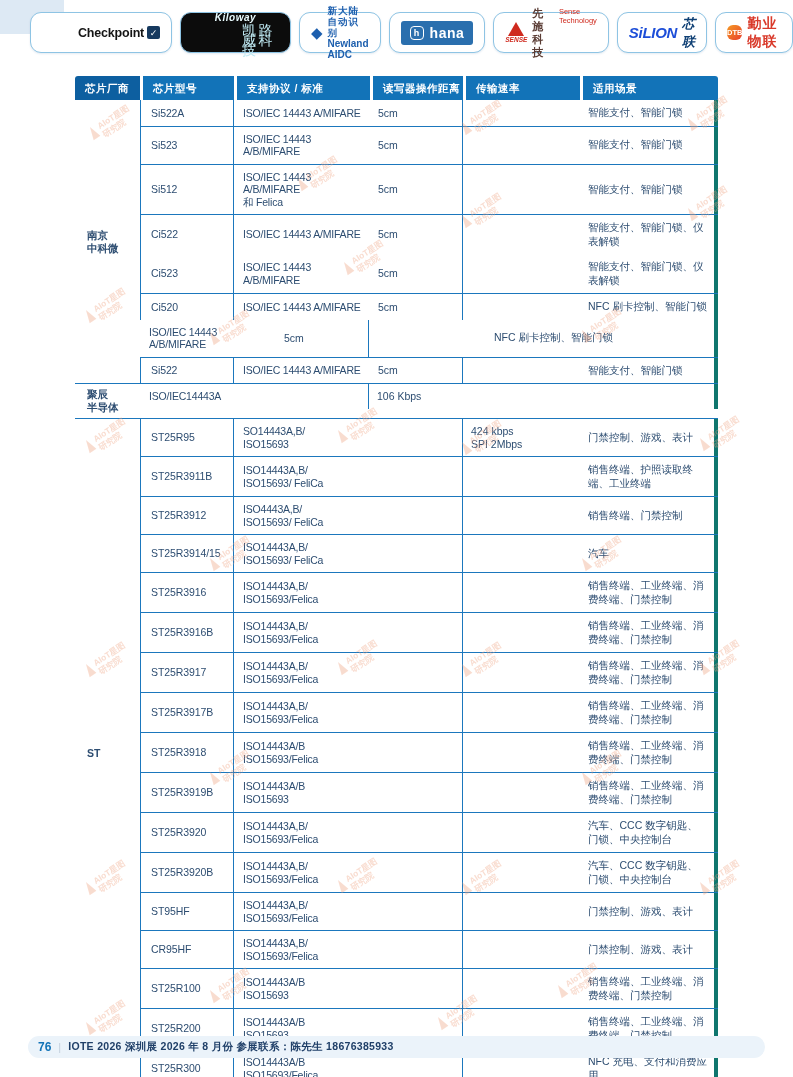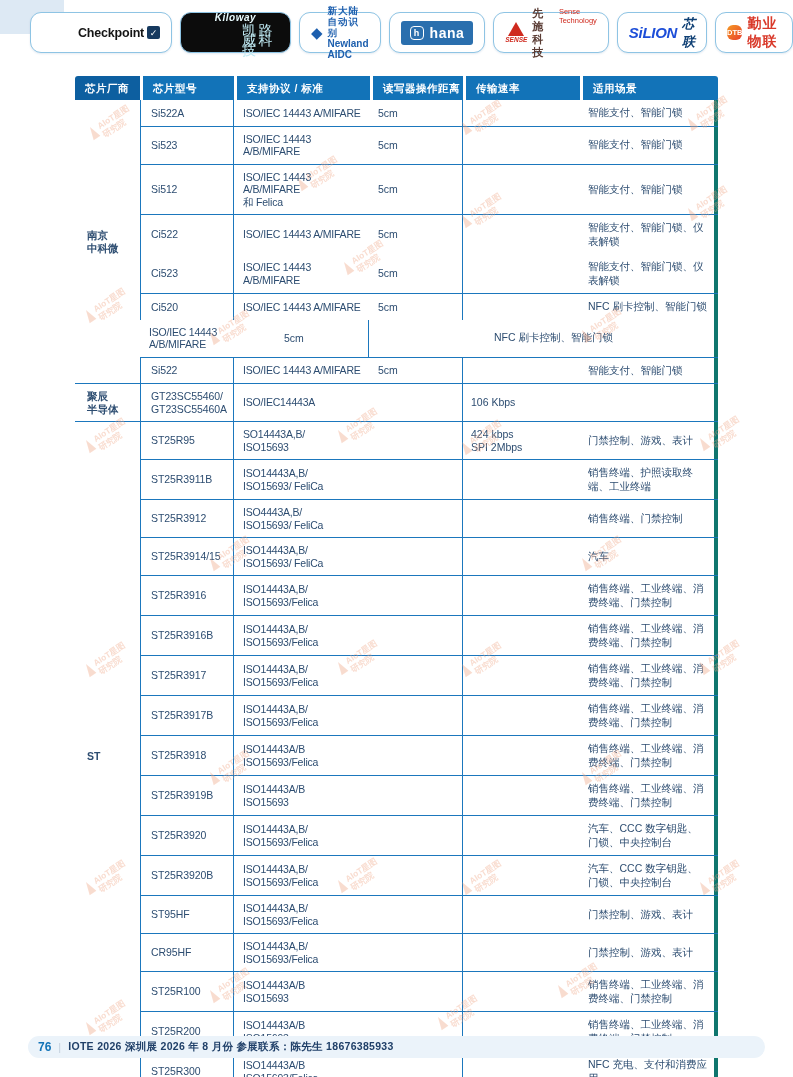--- a/index.html
+++ b/index.html
@@ -249,22 +249,20 @@
               </div>
             </div>
           </div>
         </div>
         <div class="group">
           <div class="mfr">聚辰
 半导体</div>
           <div class="blocks">
             <div class="block">
               <div class="row">
-                <div class="cell c-model">GT23SC55460/
-GT23SC55460A</div>
                 <div class="cell c-pd">
                   <div class="proto">ISO/IEC14443A</div>
                   <div class="dist"></div>
                 </div>
                 <div class="cell c-rs">
                   <div class="rate">106 Kbps</div>
                   <div class="scen"></div>
                 </div>
               </div>
             </div>

